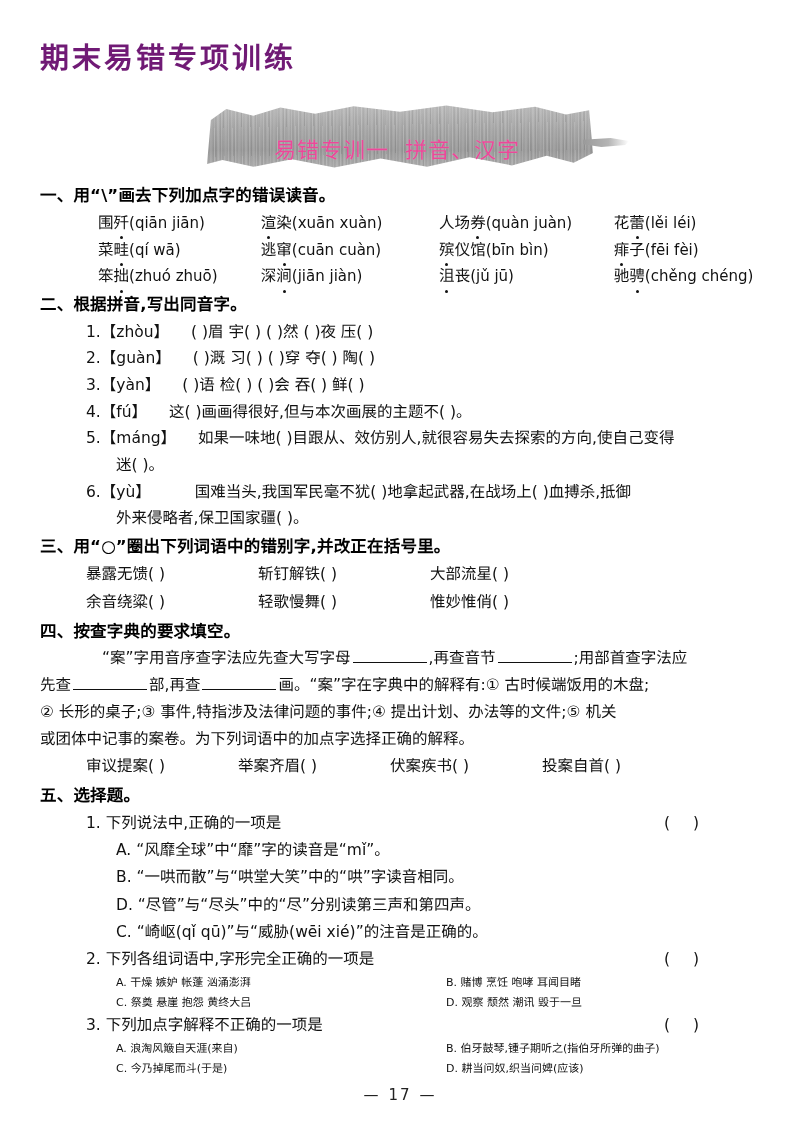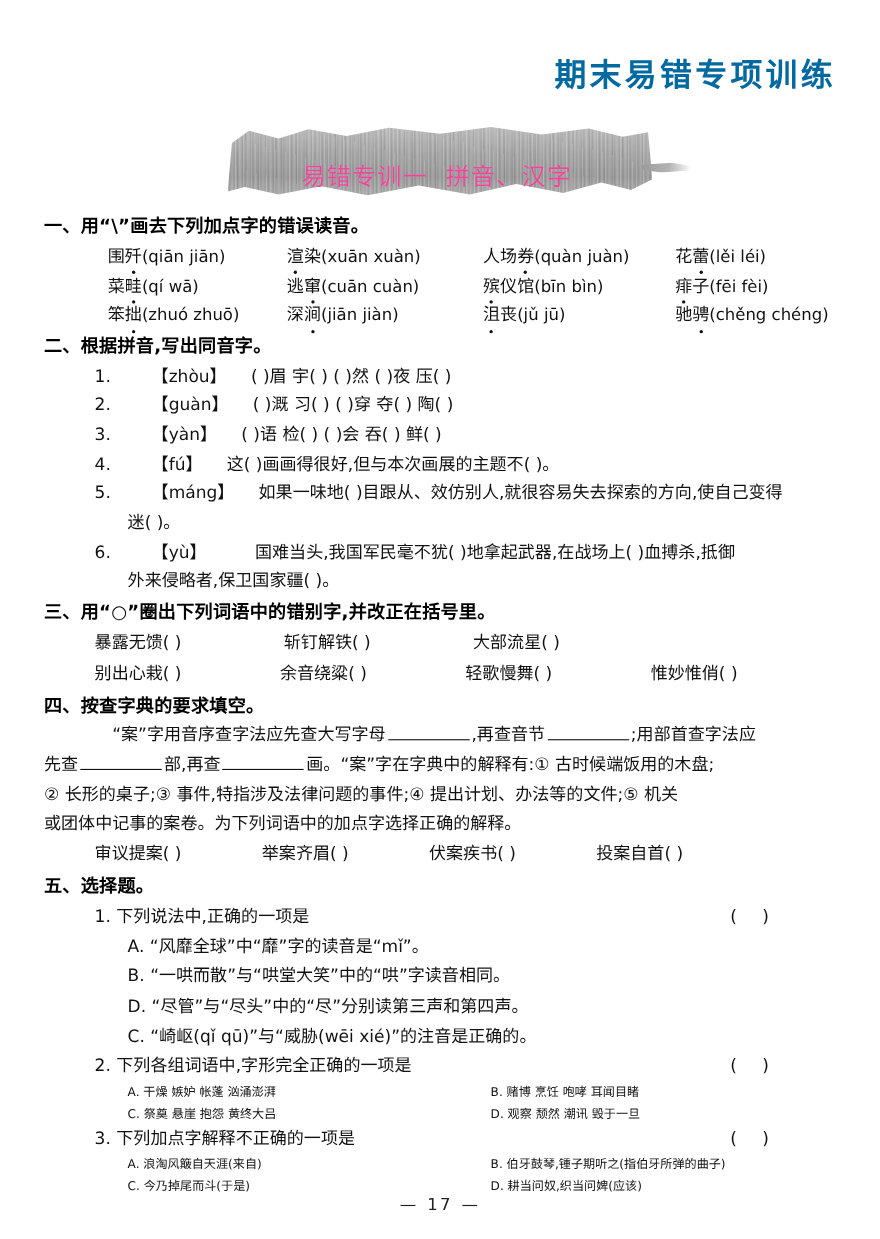--- a/index.html
+++ b/index.html
@@ -18,26 +18,26 @@
   .page {
     position: relative;
     width: 800px;
     height: 1126px;
     box-sizing: border-box;
     padding: 0 40px;
   }
 
   
   .doc-title {
-    text-align: right;
+    text-align: left;
     font-size: 29px;
     font-weight: 700;
     letter-spacing: 3px;
-    padding-top: 44px;
-    color: #0369a1;
+    padding-top: 34px;
+    color: #701a75;
   }
 
   
   .banner-wrap {
     display: flex;
     justify-content: center;
     margin-top: 26px;
     margin-bottom: 12px;
   }
   .banner {
@@ -138,21 +138,21 @@
   .py { font-family: "DejaVu Sans", sans-serif; font-size: 15px; }
 
   
   .num-item {
     padding-left: 46px;
     line-height: 1.72;
     font-size: 15.5px;
   }
   .num-item .idx { display: inline-block; }
   .hang { padding-left: 76px; }
-  .brk { font-family: "DejaVu Sans", sans-serif; margin-left: 37px; }
+  .brk { font-family: "DejaVu Sans", sans-serif; }
   .wide-sp { display: inline-block; width: 22px; }
 
   
   .idiom-row {
     display: flex;
     padding-left: 46px;
     line-height: 1.8;
     font-size: 15.5px;
   }
   .idiom-cell { width: 172px; white-space: nowrap; }
@@ -290,21 +290,20 @@
 
   <div class="section">
     <div class="sec-head">三、用“○”圈出下列词语中的错别字,并改正在括号里。</div>
     <div class="sec-body">
       <div class="idiom-row">
         <div class="idiom-cell">暴露无馈(    )</div>
         <div class="idiom-cell">斩钉解铁(    )</div>
         <div class="idiom-cell">大部流星(    )</div>
       </div>
       <div class="idiom-row">
-        <div class="idiom-cell">别出心栽(    )</div>
         <div class="idiom-cell">余音绕粱(    )</div>
         <div class="idiom-cell">轻歌慢舞(    )</div>
         <div class="idiom-cell">惟妙惟俏(    )</div>
       </div>
     </div>
   </div>
 
   <div class="section">
     <div class="sec-head">四、按查字典的要求填空。</div>
     <div class="sec-body">

